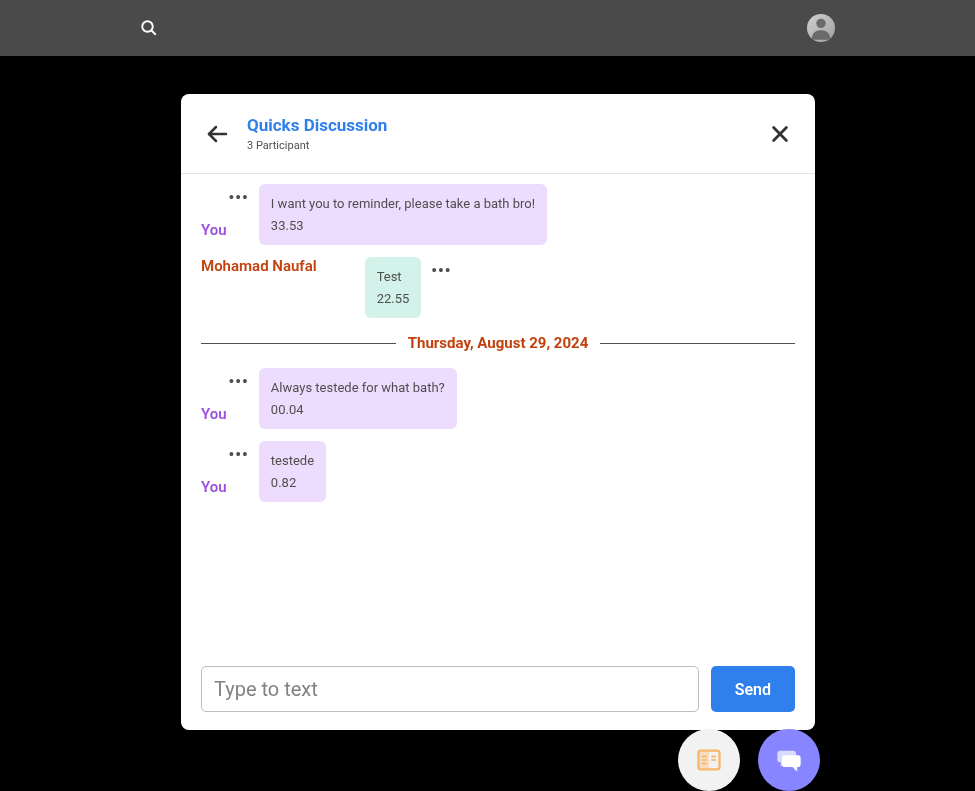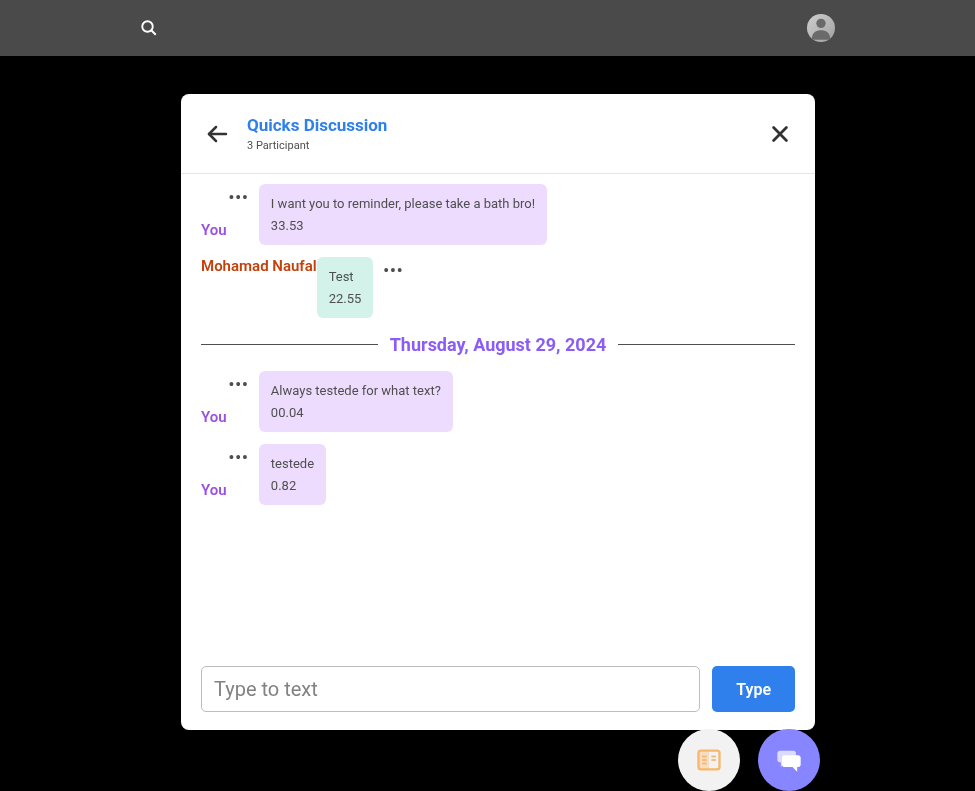--- a/index.html
+++ b/index.html
@@ -125,20 +125,21 @@
     .msg-row {
       display: flex;
       align-items: flex-start;
       gap: 8px;
     }
     .msg-row.right {
       flex-direction: row;
     }
     .msg-row.left {
       flex-direction: row;
+      margin-left: 48px;
     }
     .more-dots {
       cursor: pointer;
       padding: 4px 2px;
       line-height: 1;
       font-weight: 700;
       color: #4f4f4f;
       font-size: 16px;
       letter-spacing: 1px;
       margin-top: 2px;
@@ -166,23 +167,23 @@
       align-items: center;
       margin: 16px 0;
       gap: 12px;
     }
     .date-line {
       flex: 1;
       height: 1px;
       background: #4f4f4f;
     }
     .date-text {
-      font-size: 18px;
+      font-size: 15px;
       font-weight: 700;
-      color: #8b5cf6;
+      color: #c2410c;
     }
     .input-row {
       display: flex;
       gap: 12px;
       padding: 16px 20px 18px 20px;
     }
     .text-input {
       flex: 1;
       border: 1px solid #bdbdbd;
       border-radius: 5px;
@@ -293,41 +294,41 @@
       <div class="date-line"></div>
       <div class="date-text">Thursday, August 29, 2024</div>
       <div class="date-line"></div>
     </div>
 
     <div class="msg-group right">
       <div class="sender-name sender-you">You</div>
       <div class="msg-row right">
         <div class="more-dots">•••</div>
         <div class="bubble bubble-you">
-          <span>Always testede for what text?</span>
+          <span>Always testede for what bath?</span>
           <span class="bubble-time">00.04</span>
         </div>
       </div>
     </div>
 
     <div class="msg-group right">
       <div class="sender-name sender-you">You</div>
       <div class="msg-row right">
         <div class="more-dots">•••</div>
         <div class="bubble bubble-you">
           <span>testede</span>
           <span class="bubble-time">0.82</span>
         </div>
       </div>
     </div>
   </div>
 
   <div class="input-row">
     <input class="text-input" type="text" placeholder="Type to text" style="">
-    <button class="send-btn">Type</button>
+    <button class="send-btn">Send</button>
   </div>
 </div>
 
 <div class="fab-row">
   <div class="fab fab-secondary">
     <svg width="28" height="28" viewBox="0 0 24 24" fill="none">
       <rect x="3" y="4" width="18" height="16" rx="2" stroke="#f8b76b" stroke-width="2" fill="none"></rect>
       <rect x="3" y="4" width="9" height="16" fill="#f8b76b" opacity="0.35"></rect>
       <line x1="6" y1="9" x2="10" y2="9" stroke="#f8b76b" stroke-width="1.5"></line>
       <line x1="6" y1="12" x2="10" y2="12" stroke="#f8b76b" stroke-width="1.5"></line>

